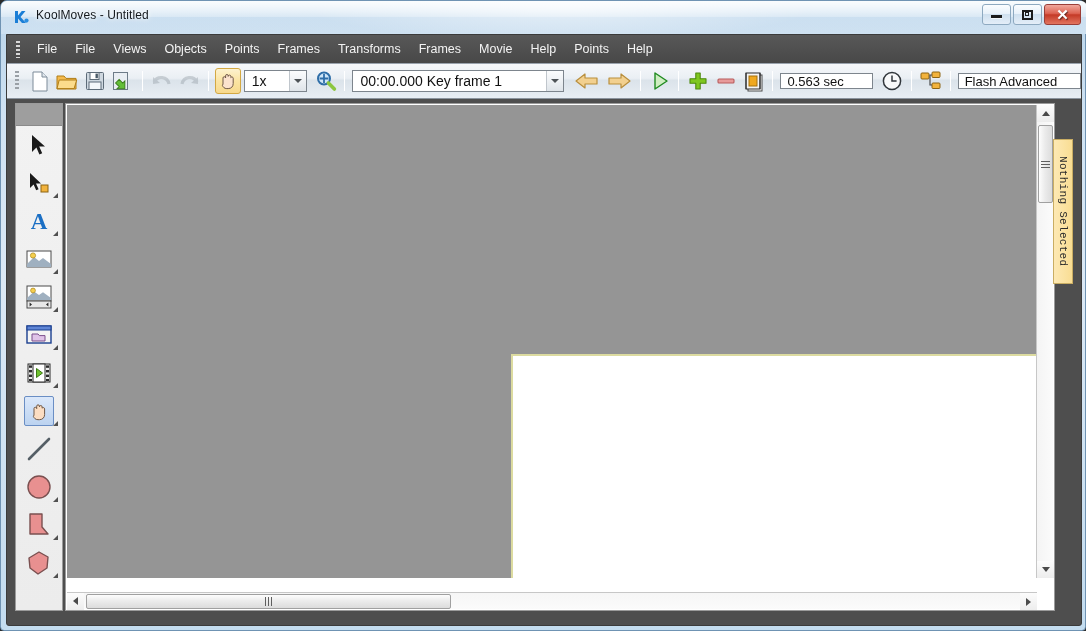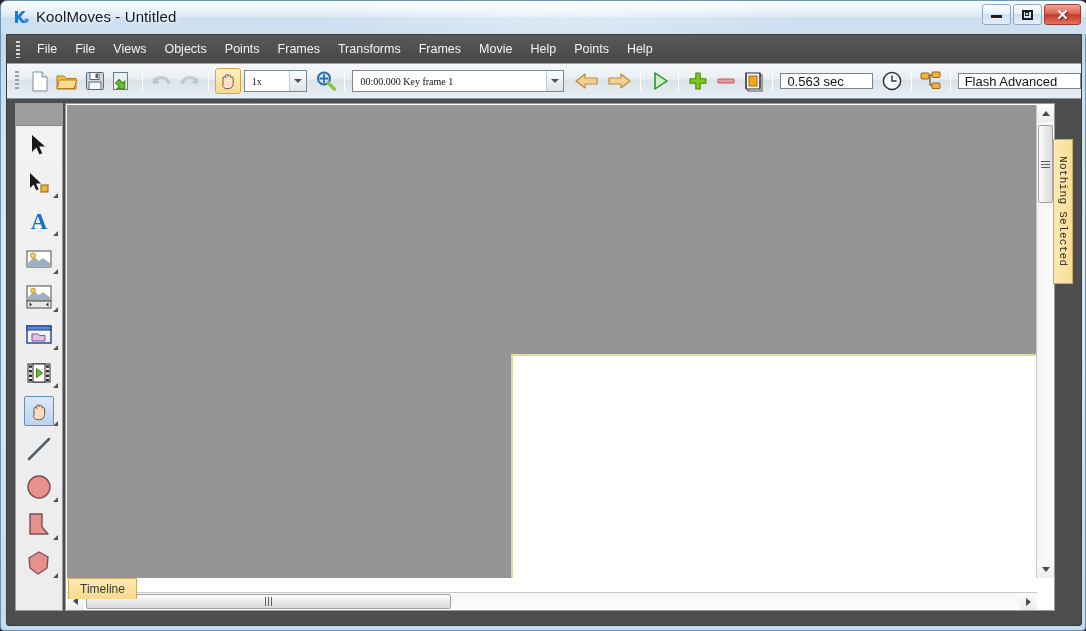--- a/index.html
+++ b/index.html
@@ -30,21 +30,21 @@
   #titlebar::after{
     content:""; position:absolute; left:300px; top:-30px; width:520px; height:70px;
     background: radial-gradient(ellipse at center, rgba(255,255,255,.55), rgba(255,255,255,0) 70%);
     pointer-events:none;
   }
   #app-icon {
     position: absolute; left: 11px; top: 7px; width: 18px; height: 18px;
   }
   #title-text {
     position: absolute; left: 35px; top: 7px;
-    font-size: 15px; color: #13181d; letter-spacing: .1px;
+    font-size: 12px; color: #13181d; letter-spacing: .1px;
     text-shadow: 0 0 4px rgba(255,255,255,.9), 0 0 8px rgba(255,255,255,.8);
     white-space: nowrap;
   }
   .wbtn {
     position: absolute; top: 3px; height: 21px; width: 29px;
     border: 1px solid #8ea9c0; border-radius: 3px;
     background: linear-gradient(180deg,#fbfdff 0%,#e8f1fa 45%,#cfe0ef 50%,#e4eef8 100%);
     display: flex; align-items: center; justify-content: center;
   }
   #btn-min { right: 76px; }
@@ -108,21 +108,21 @@
   }
   .tb-sep { width: 1px; height: 20px; background: #b6bcc2; margin: 0 5px;
             border-right: 1px solid #ffffff; }
   .tb-field {
     height: 16px; background:#ffffff; border:1px solid #7d858d;
     display:flex; align-items:center; font-size:13px; color:#111;
     padding: 0 6px; margin: 0 2px;
   }
   .tb-combo { position: relative; display: flex; align-items: stretch;
               border:1px solid #7d858d; background:#fff; height:22px; margin:0 2px; }
-  .tb-combo .val { display:flex; align-items:center; font-size:10px; color:#111; padding:0 7px;font-family:Liberation Serif, serif; }
+  .tb-combo .val { display:flex; align-items:center; font-size:14px; color:#111; padding:0 7px; }
   .tb-combo .arrow {
     width: 17px; border-left: 1px solid #c0c6cc;
     background: linear-gradient(180deg,#fbfcfd 0%,#eef1f4 50%,#dfe4e9 100%);
     display:flex; align-items:center; justify-content:center;
   }
   .tri-down { width:0;height:0;border-left:4px solid transparent;border-right:4px solid transparent;border-top:4px solid #4d5256; }
 
   
   #left-palette {
     position: absolute; left: 8px; top: 68px; width: 48px; height: 508px;
@@ -594,21 +594,16 @@
         <div class="sb-arrow-box" id="hscroll-right-arrow">
             <div class="sb-right"></div>
           </div>
       </div>
     </div>
 
     <div id="right-tab">
       <span>Nothing Selected</span>
     </div>
 
-    <div id="tab-strip">
-      <div id="timeline-tab">
-        <span>Timeline</span>
-      </div>
-    </div>
 
 
   </div>
 </div>
 
 </body></html>

